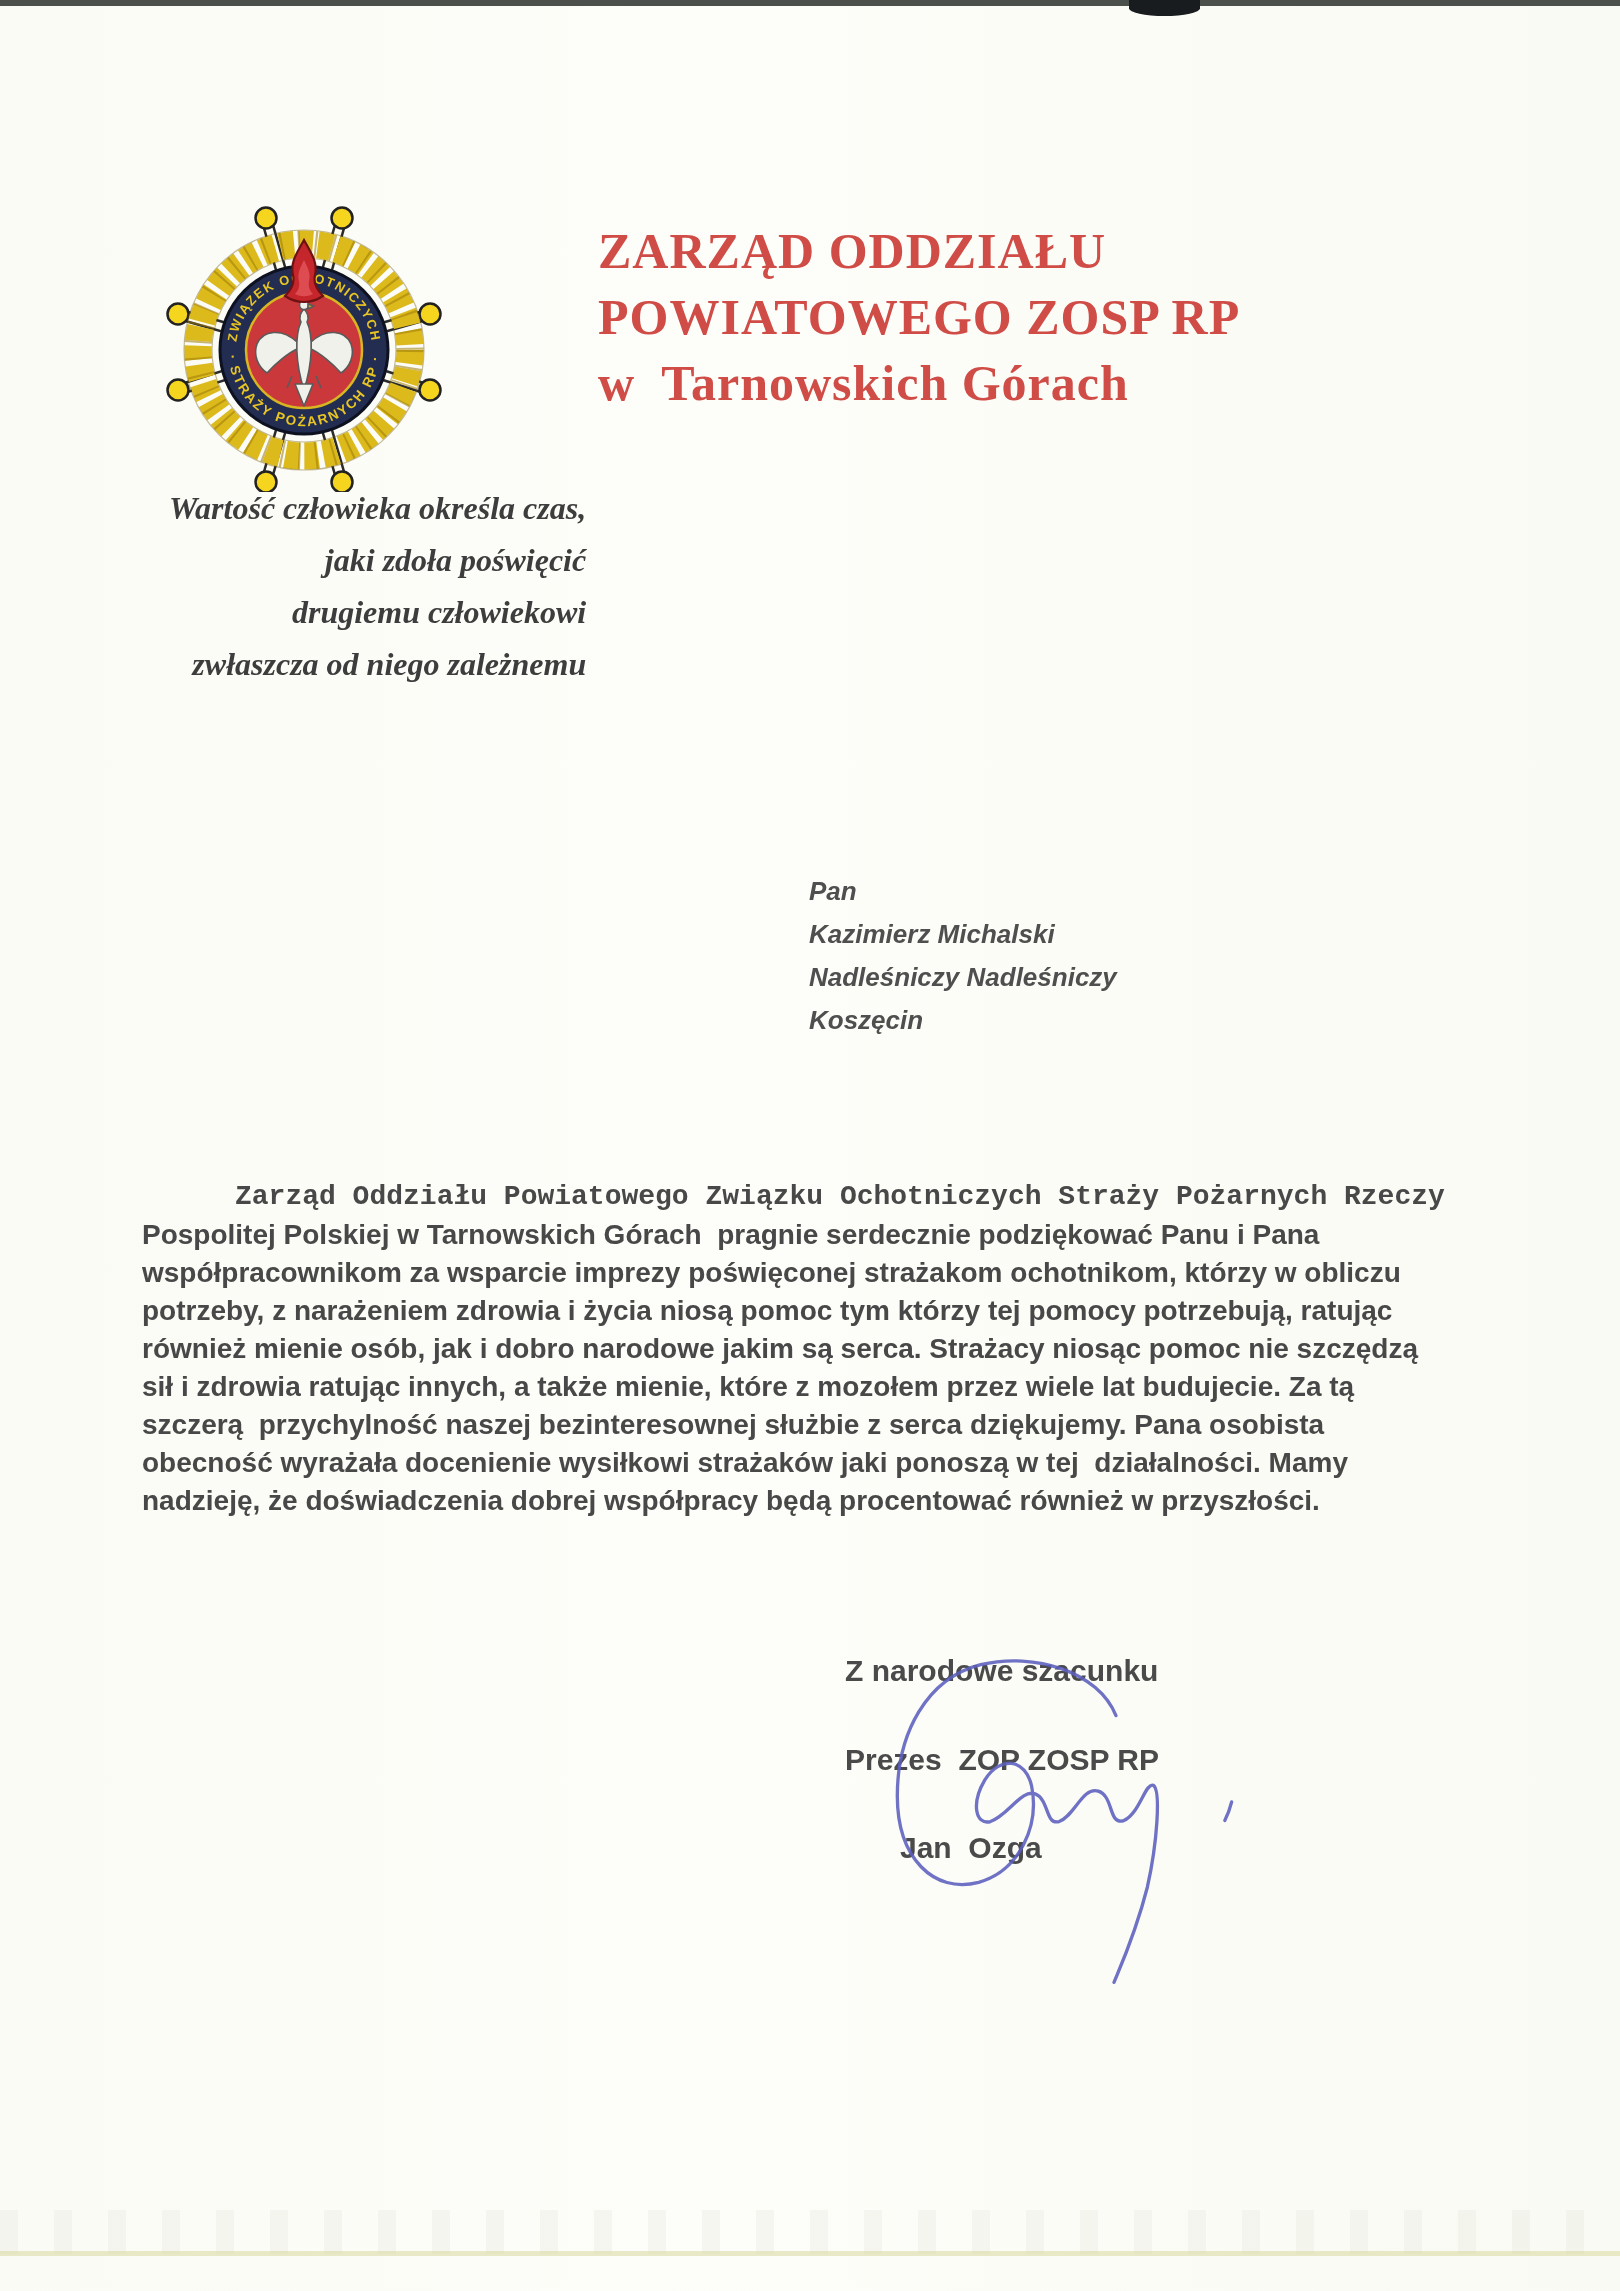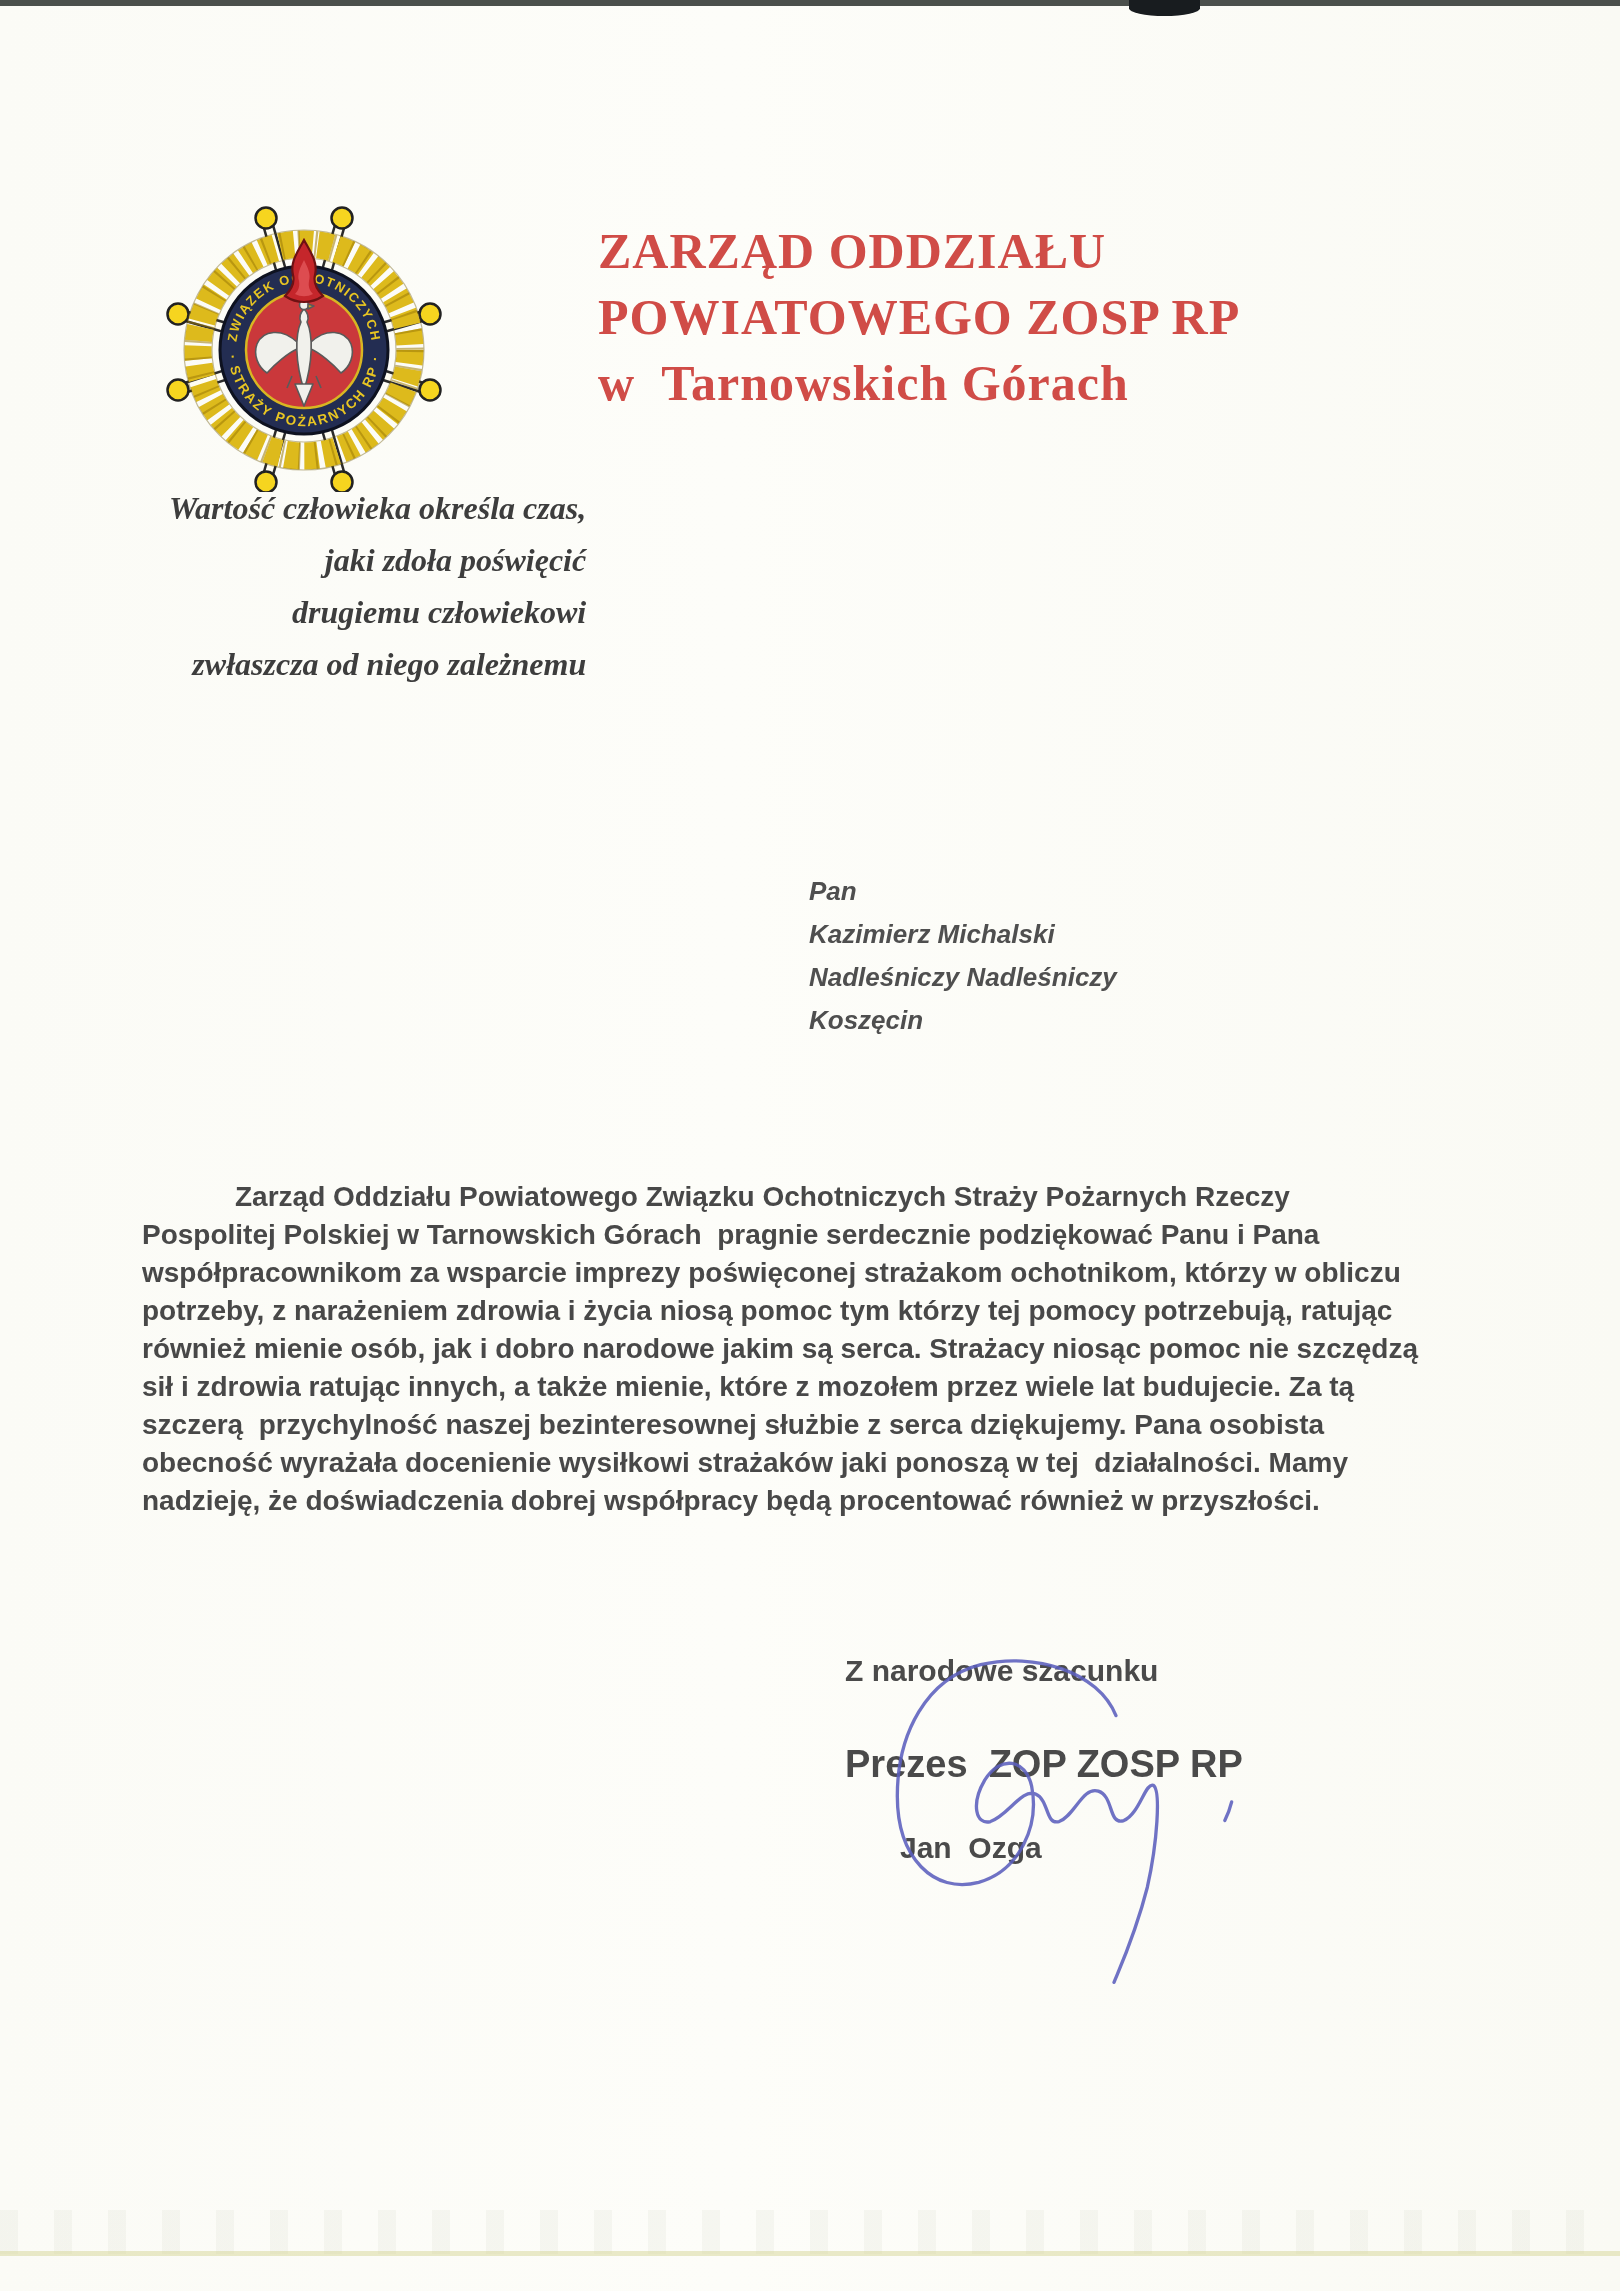--- a/index.html
+++ b/index.html
@@ -38,24 +38,24 @@
   .recipient{
     position:absolute;left:809px;top:870px;
     font-style:italic;font-weight:700;
     font-size:26px;line-height:43px;color:#4f4f4f;
   }
   
   .body-par{
     position:absolute;left:142px;top:1178px;width:1392px;
     font-weight:700;font-size:28px;line-height:38px;color:#484848;
   }
-  .body-par .indent{padding-left:93px;}
+  .body-par .indent{padding-left:93px;font-family:Liberation Mono, monospace;}
   
   .salutation{position:absolute;left:845px;top:1654px;font-weight:700;font-size:30px;color:#4a4a4a;}
-  .signer-title{position:absolute;left:845px;top:1743px;font-weight:700;font-size:38px;color:#4a4a4a;}
+  .signer-title{position:absolute;left:845px;top:1743px;font-weight:700;font-size:30px;color:#4a4a4a;}
   .signer-name{position:absolute;left:900px;top:1831px;font-weight:700;font-size:30px;color:#4a4a4a;}
   .signature{position:absolute;left:863px;top:1647px;width:402px;height:353px;}
   .signature path{fill:none;stroke:#5b5ebd;stroke-width:3.4;stroke-linecap:round;opacity:.88;}
 </style>
 </head>
 <body>
 
 <div class="page">
 
   <div class="top-line"></div>

